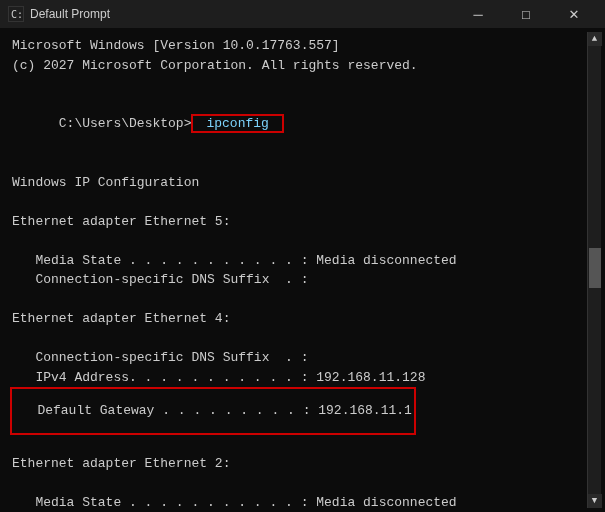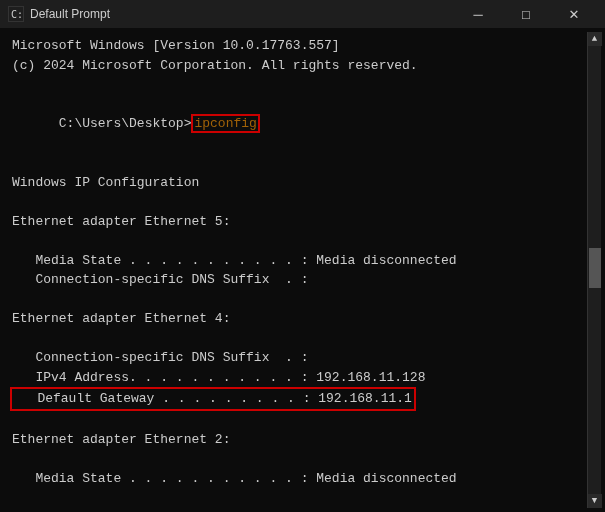--- a/index.html
+++ b/index.html
@@ -102,35 +102,35 @@
       cursor: pointer;
       background: #2a2a2a;
     }
 
     .line { white-space: pre; }
     .prompt-line { white-space: pre; }
 
     .highlighted-cmd {
       background: transparent;
       border: 2px solid #cc0000;
-      padding: 0 1px;
-      color: #a16207;
+      padding: 0 13px;
+      color: #7dd3fc;
     }
     .blurred-value {
       background: #666666;
       color: #666666;
       border-radius: 2px;
       display: inline-block;
       min-width: 120px;
       height: 13px;
     }
     .highlighted-gateway {
       display: inline-block;
       border: 2px solid #cc0000;
-      padding: 0 2px;
+      padding: 12px 2px;
       margin-left: -2px;
     }
   </style>
 </head>
 <body>
 
 <div class="titlebar">
   <div class="titlebar-left">
     <div class="titlebar-icon">
       <svg width="14" height="14" viewBox="0 0 14 14">
@@ -144,21 +144,21 @@
     <button class="titlebar-btn">─</button>
     <button class="titlebar-btn">□</button>
     <button class="titlebar-btn close">✕</button>
   </div>
 </div>
 
 <div class="console">
   <div class="console-content">
 
     <div class="line">Microsoft Windows [Version 10.0.17763.557]</div>
-    <div class="line">(c) 2024 Microsoft Corporation. All rights reserved.</div>
+    <div class="line">(c) 2027 Microsoft Corporation. All rights reserved.</div>
     <div class="line">&nbsp;</div>
 
     <div class="prompt-line">
       <span>C:\Users\Desktop&gt;</span><span class="highlighted-cmd">ipconfig</span>
     </div>
 
     <div class="line">&nbsp;</div>
     <div class="line">Windows IP Configuration</div>
     <div class="line">&nbsp;</div>
 

